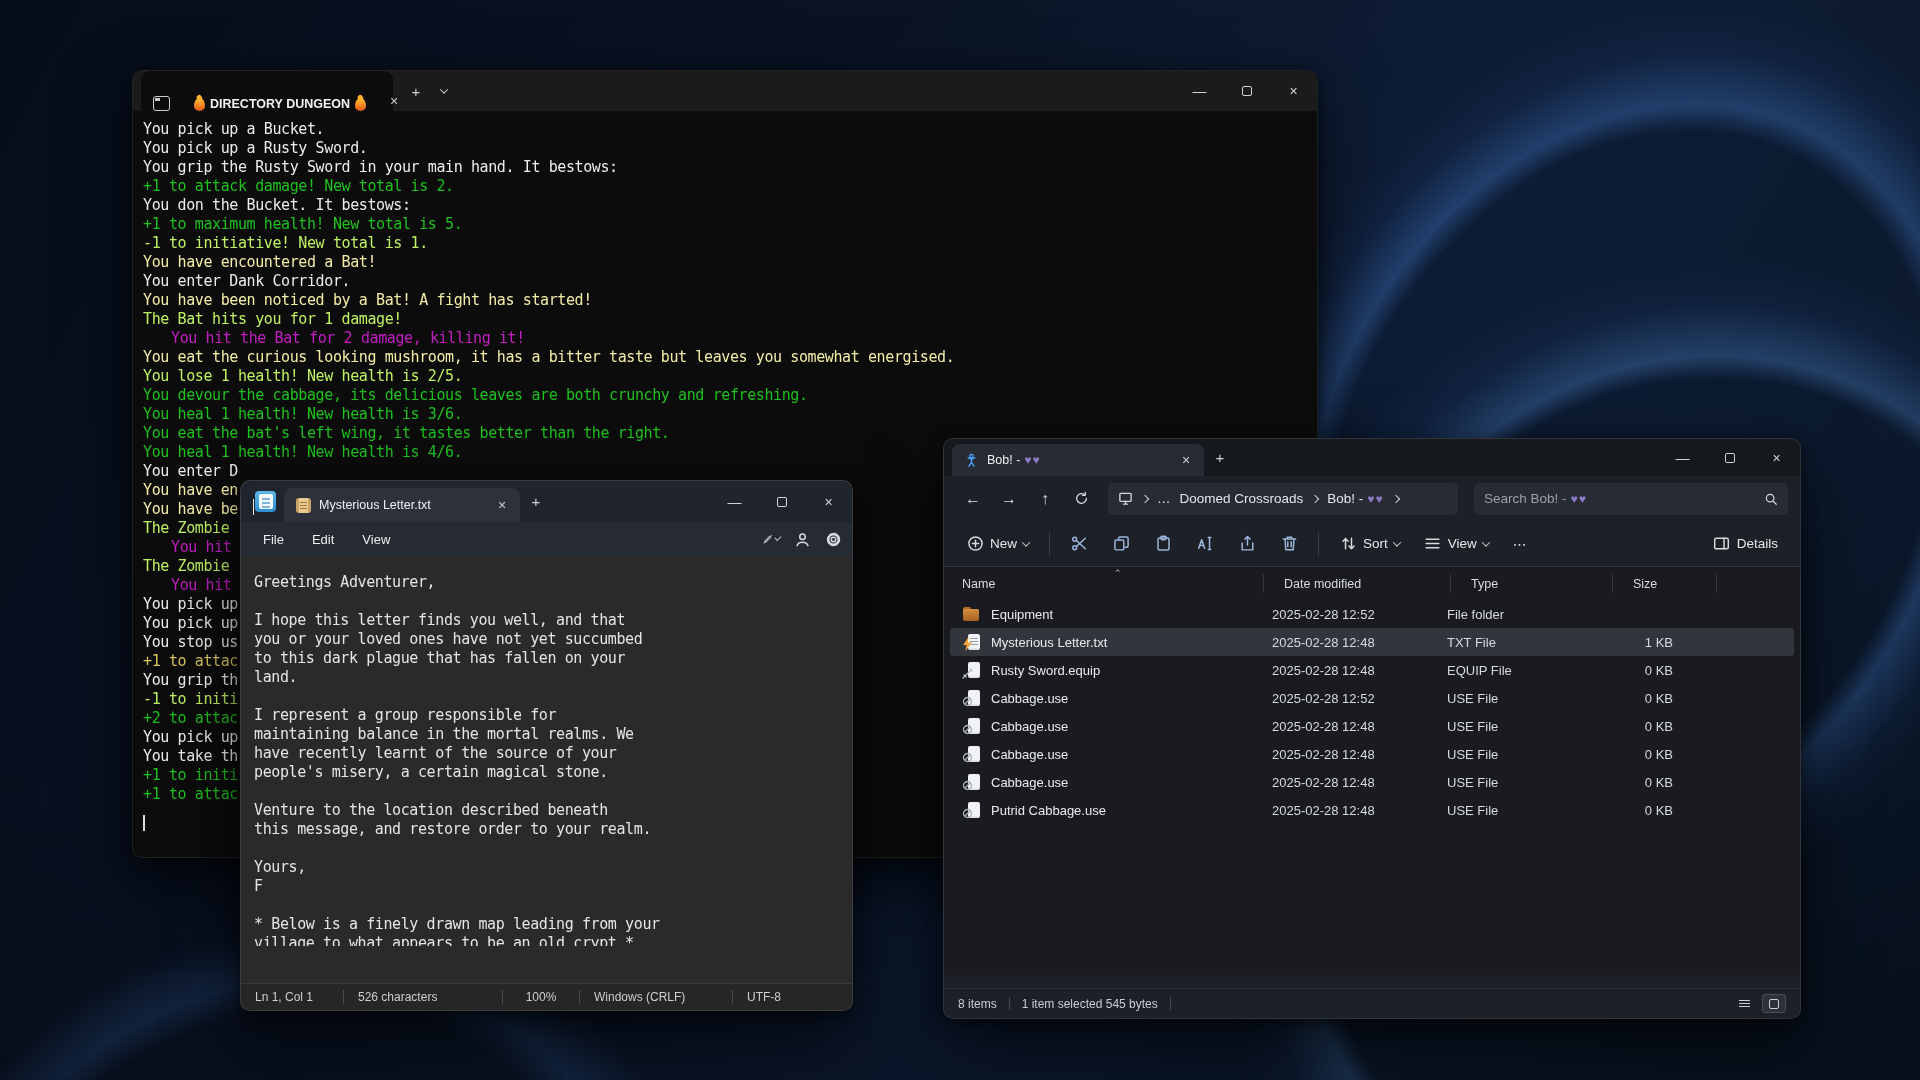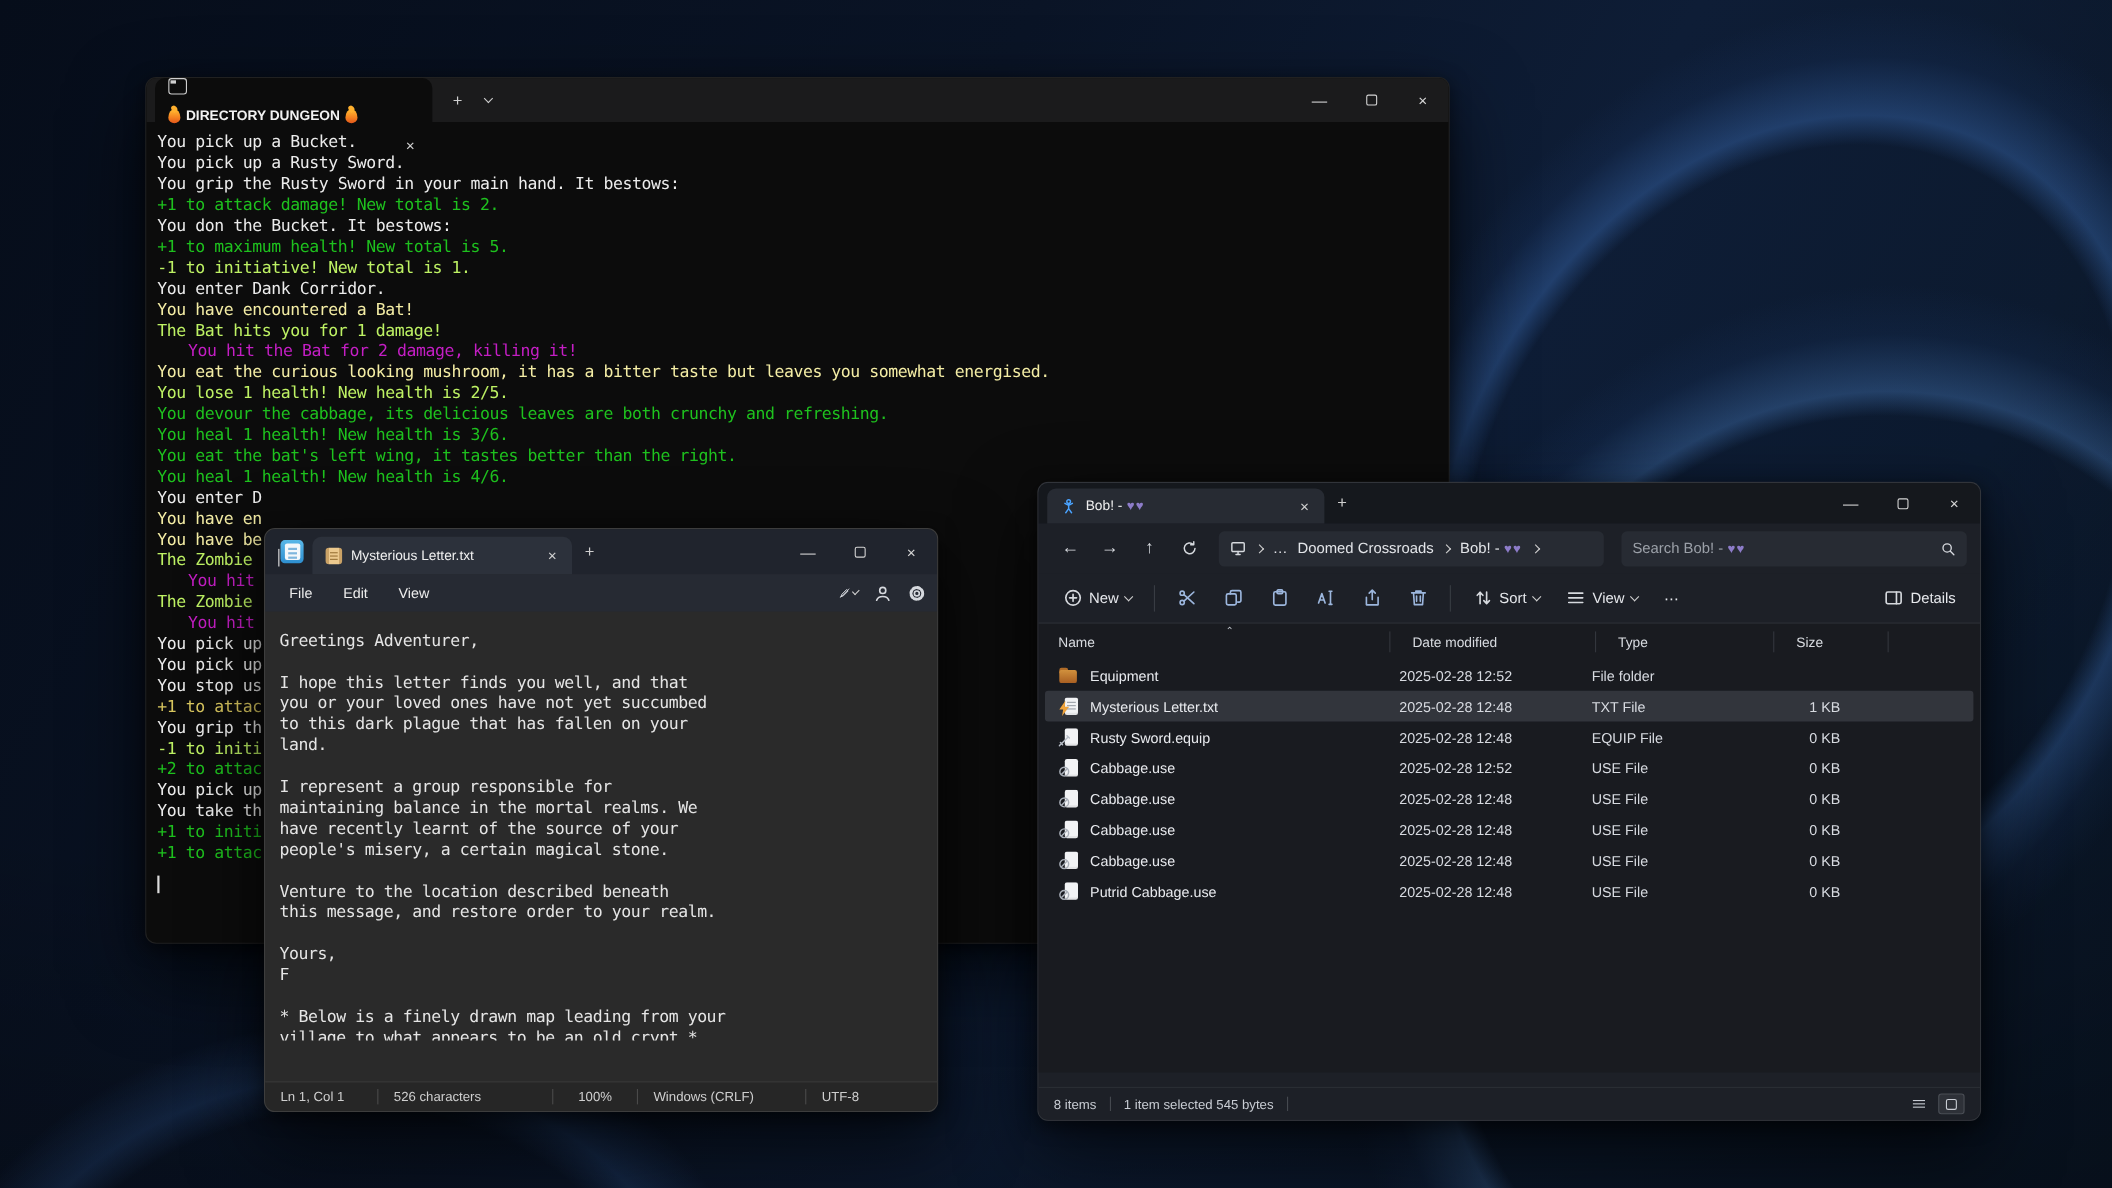--- a/index.html
+++ b/index.html
@@ -22,21 +22,21 @@
         transform:rotate(-12deg); }
   .vignette { position:absolute; inset:0; background:radial-gradient(120% 100% at 30% 20%, transparent 55%, rgba(0,0,0,.35) 100%); pointer-events:none; }
 
   .window { position:absolute; border-radius:10px; box-shadow:0 28px 70px rgba(0,0,0,.65), 0 4px 16px rgba(0,0,0,.5);
             border:1px solid rgba(255,255,255,.09); overflow:hidden; }
 
   
   #terminal { left:132px; top:70px; width:1186px; height:788px; background:#0c0c0c; }
   .term-tabbar { height:40px; background:#1b1b1c; display:flex; align-items:stretch; }
   .term-tab { margin-left:8px; margin-top:0; width:252px; background:#0c0c0c; border-radius:9px 9px 0 0;
-              display:flex; align-items:flex-start; gap:12px; padding:0 10px 0 12px;flex-direction:column; }
+              display:flex; align-items:flex-end; gap:24px; padding:0 10px 0 12px; }
   .term-appicon { width:17px; height:15px; border:1.6px solid #cfcfcf; border-radius:3px; position:relative; flex:none; }
   .term-appicon::before { content:""; position:absolute; left:1px; top:1px; width:5px; height:3px; background:#cfcfcf; }
   .term-tab-title { font-size:12.5px; font-weight:700; color:#f2f2f2; white-space:nowrap; display:flex; align-items:center; gap:5px; }
   .flame { width:11px; height:13px; background:linear-gradient(180deg,#ffb02e 15%,#f58220 60%,#e2571b); border-radius:50% 50% 50% 50% / 62% 62% 38% 38%;
            position:relative; flex:none; }
   .flame::before { content:""; position:absolute; left:3.2px; top:-3px; width:4.5px; height:6px; background:#ffb02e; border-radius:50% 50% 50% 0; transform:rotate(-40deg); }
   .tab-close, .plus-btn, .chev-btn { color:#cfcfcf; font-size:14px; display:flex; align-items:center; justify-content:center; }
   .term-tab .tab-close { margin-left:auto; width:20px; height:20px; border-radius:4px; }
   .term-plus { width:30px; height:28px; margin:6px 0 0 8px; border-radius:5px; font-size:15px; }
   .term-chev { width:26px; height:28px; margin-top:6px; }
@@ -157,22 +157,23 @@
     </div>
   </div>
   <div class="term-body">
       <div class="tline c-white">You pick up a Bucket.</div>
       <div class="tline c-white">You pick up a Rusty Sword.</div>
       <div class="tline c-white">You grip the Rusty Sword in your main hand. It bestows:</div>
       <div class="tline c-green">+1 to attack damage! New total is 2.</div>
       <div class="tline c-white">You don the Bucket. It bestows:</div>
       <div class="tline c-green">+1 to maximum health! New total is 5.</div>
       <div class="tline c-red">-1 to initiative! New total is 1.</div>
+      <div class="tline c-paleyellow">You have encountered a Bat!</div>
       <div class="tline c-white">You enter Dank Corridor.</div>
-      <div class="tline c-paleyellow">You have encountered a Bat!</div>
+      <div class="tline c-paleyellow">You have been noticed by a Bat! A fight has started!</div>
       <div class="tline c-red">The Bat hits you for 1 damage!</div>
       <div class="tline c-magenta">You hit the Bat for 2 damage, killing it!</div>
       <div class="tline c-paleyellow">You eat the curious looking mushroom, it has a bitter taste but leaves you somewhat energised.</div>
       <div class="tline c-red">You lose 1 health! New health is 2/5.</div>
       <div class="tline c-green">You devour the cabbage, its delicious leaves are both crunchy and refreshing.</div>
       <div class="tline c-green">You heal 1 health! New health is 3/6.</div>
       <div class="tline c-green">You eat the bat's left wing, it tastes better than the right.</div>
       <div class="tline c-green">You heal 1 health! New health is 4/6.</div>
       <div class="tline c-white">You enter D</div>
       <div class="tline c-paleyellow">You have en</div>

